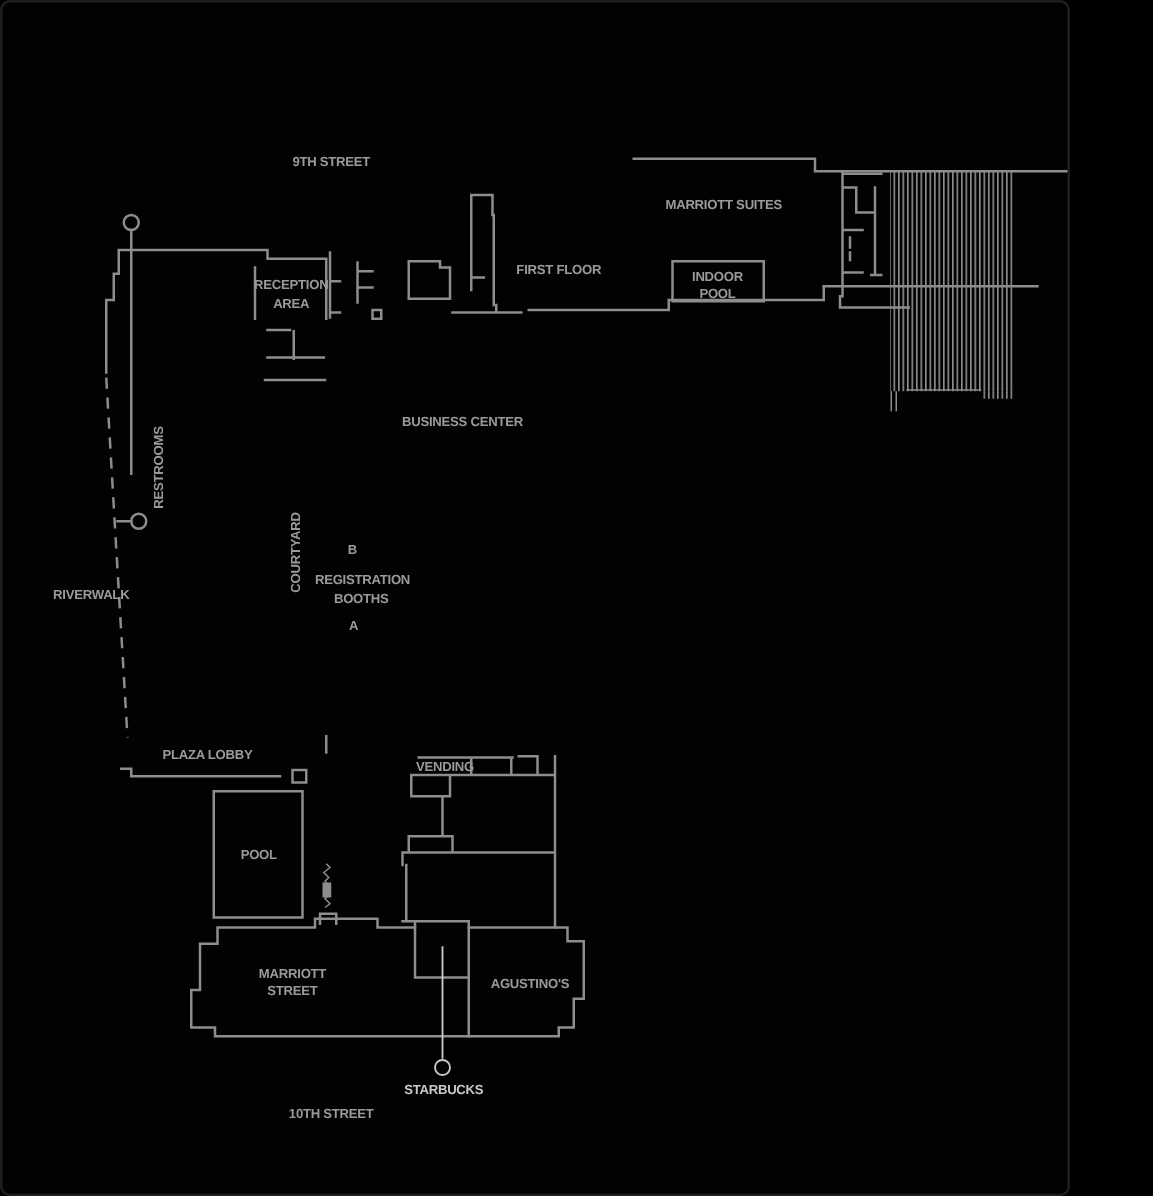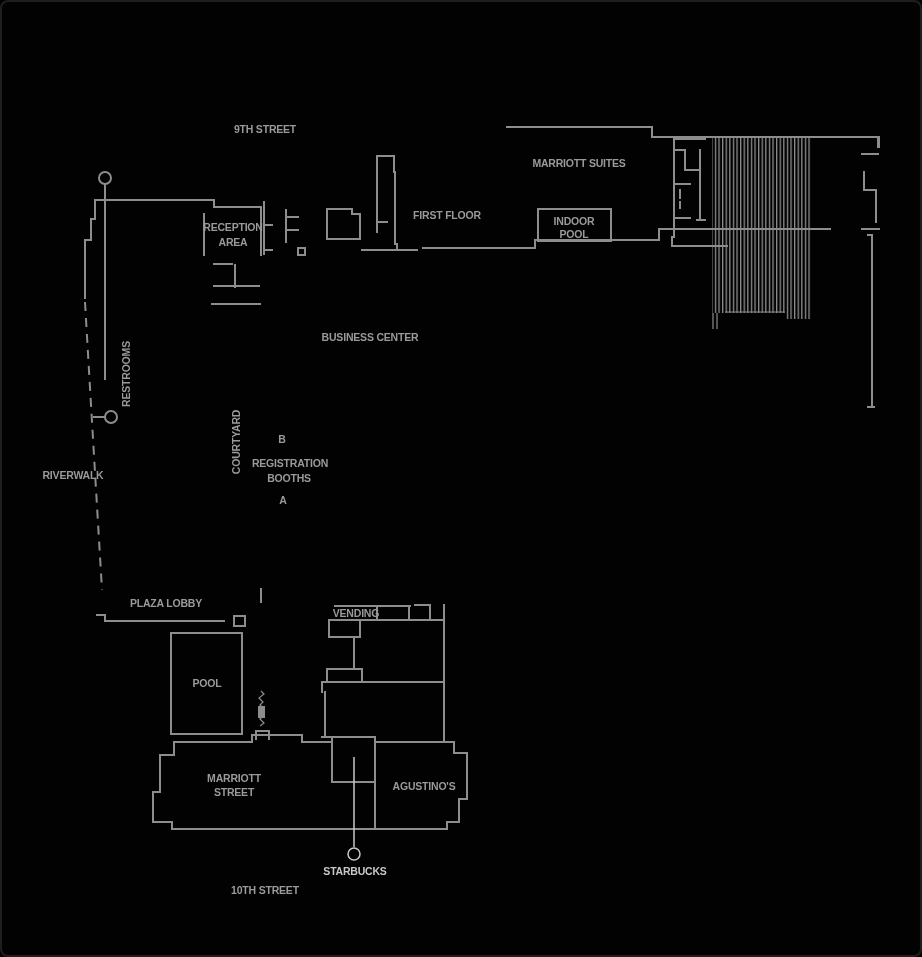--- a/index.html
+++ b/index.html
@@ -1,17 +1,17 @@
 <!DOCTYPE html>
 <html><head>
 <meta charset="utf-8">
 <style>
   html,body{margin:0;padding:0;background:#000;}
   .stage{
-    width:922px;height:957px;background:#020202;
+    width:856px;height:957px;background:#020202;
     border:2px solid #1f1f1f;border-radius:8px;box-sizing:border-box;
     position:relative;overflow:hidden;
   }
   svg{display:block;}
   .ln{stroke:#8d8d8d;stroke-width:2;fill:none;stroke-linecap:square;}
   .ln-thin{stroke:#8d8d8d;stroke-width:1.2;fill:none;}
   .ln-dash{stroke:#8d8d8d;stroke-width:2;fill:none;stroke-dasharray:9 7;}
   .ln-hi{stroke:#c9c9c9;stroke-width:1.5;fill:none;}
   .lbl{
     font-family:"Liberation Sans","DejaVu Sans",sans-serif;

